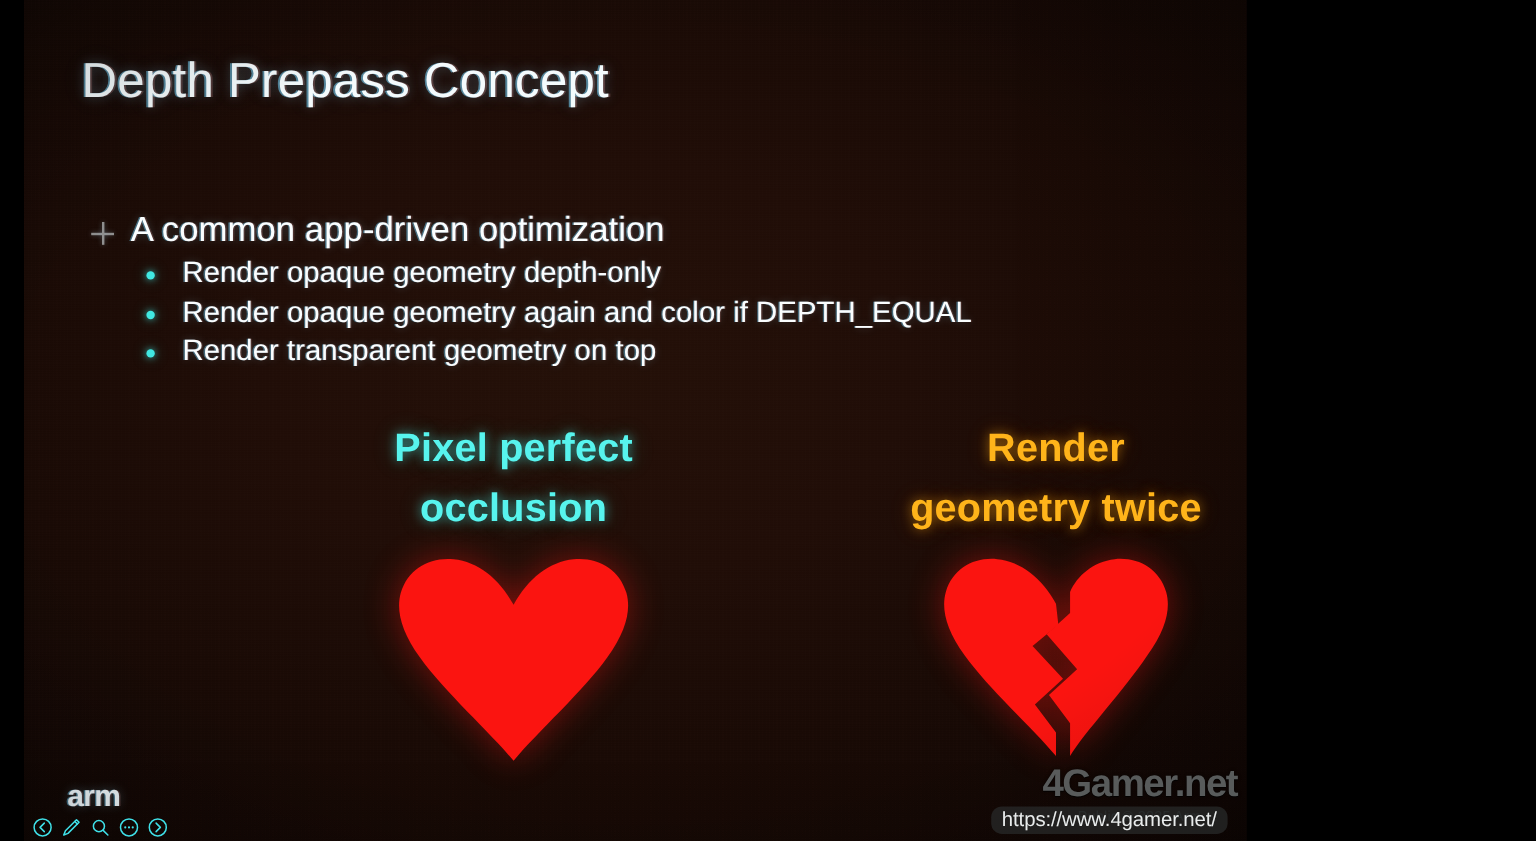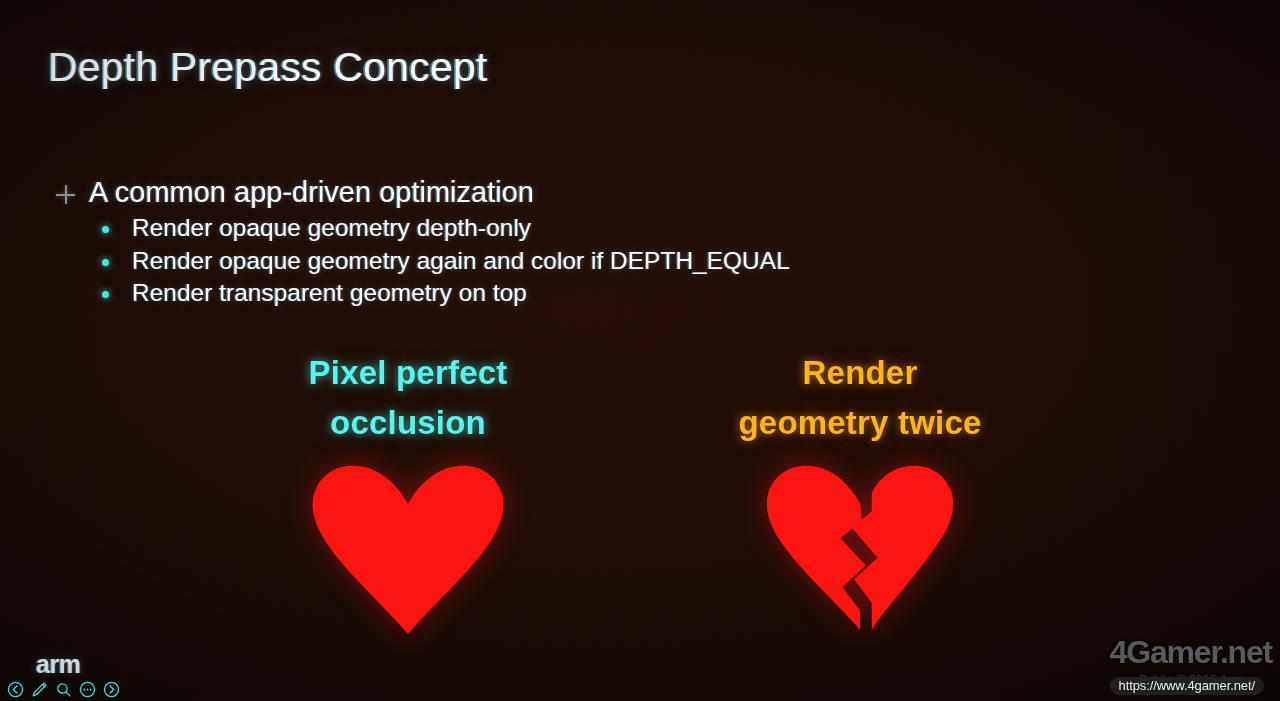--- a/index.html
+++ b/index.html
@@ -8,24 +8,25 @@
     padding: 0;
     background: #000;
   }
   body {
     font-family: "Liberation Sans", sans-serif;
   }
 
   
   #stage {
     position: relative;
-    width: 1280px;
+    width: 1019px;
     height: 701px;
     overflow: hidden;
     background: #050202;
+    margin-left: 20px;
   }
 
   
   .slide-surface {
     position: absolute;
     inset: 0;
     background:
       radial-gradient(120% 115% at 46% 44%,
         #241008 0%,
         #200d07 22%,
@@ -238,21 +239,21 @@
     font-weight: 700;
     letter-spacing: -1.2px;
     color: #5f6363;
     text-shadow: 0 1px 0 rgba(0,0,0,.85), 0 0 3px rgba(0,0,0,.7);
     opacity: .92;
   }
   .watermark-url {
     position: absolute;
     right: 16px;
     bottom: 6px;
-    font-size: 13px;
+    font-size: 17px;
     color: #e9ecec;
     background: rgba(38,40,40,.78);
     border-radius: 9px;
     padding: 1px 9px 2px;
     letter-spacing: -.1px;
   }
 </style>
 </head>
 <body>
 

